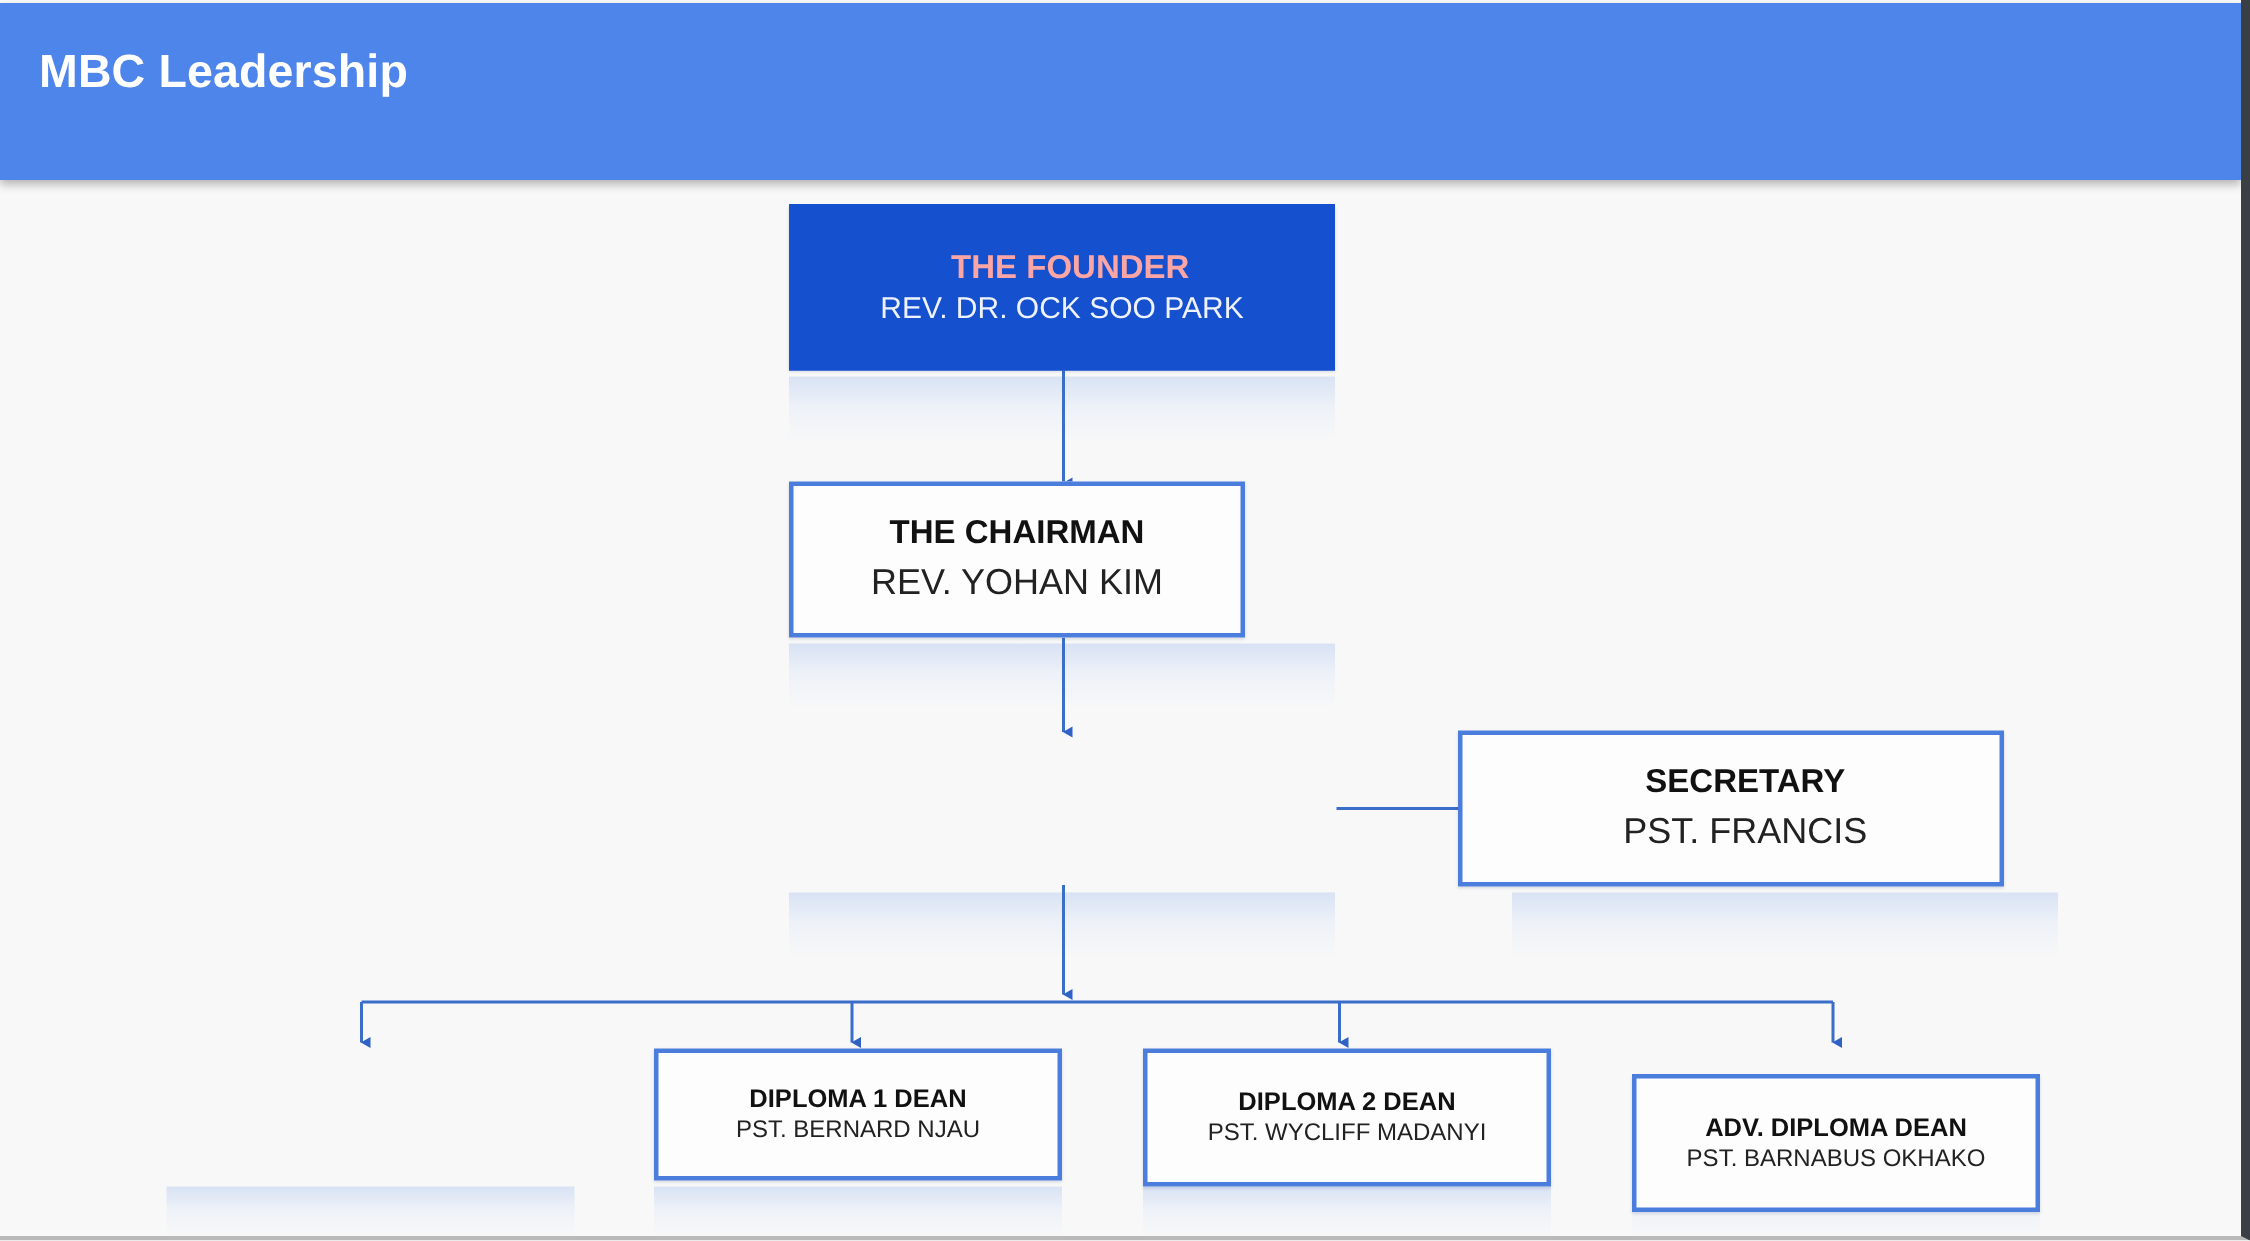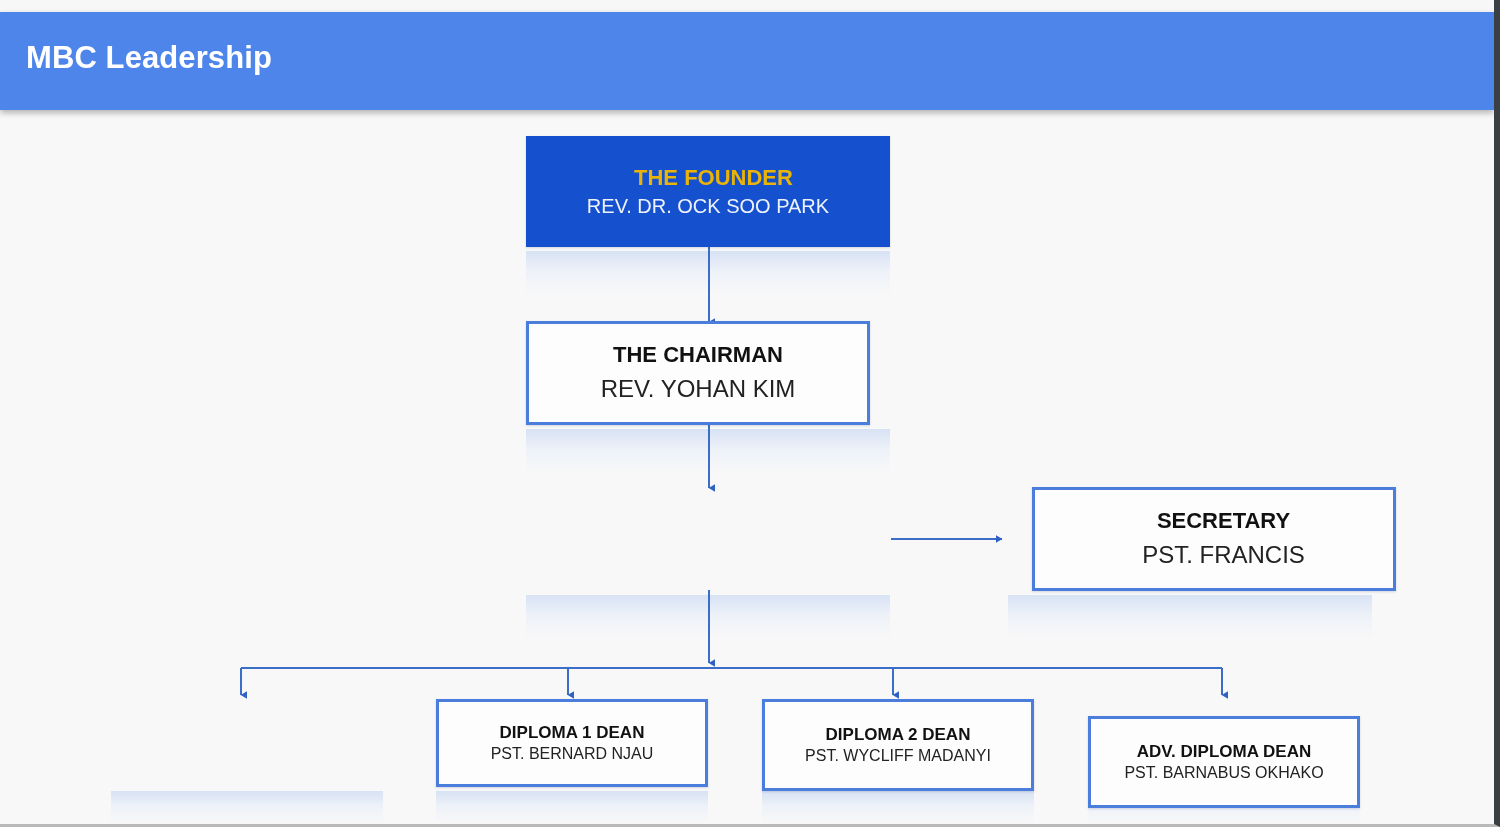--- a/index.html
+++ b/index.html
@@ -16,23 +16,23 @@
     overflow: hidden;
     box-sizing: border-box;
     border-right: 6px solid #3a3f45;
     border-bottom: 3px solid #b9b9b9;
     font-family: "Liberation Sans", sans-serif;
   }
 
   
   #header-bar {
     position: absolute;
-    left: 0; top: 12px;
+    left: 0; top: 2px;
     width: 1494px;
-    height: 98px;
+    height: 118px;
     background: #4d85ea;
     box-shadow: 0 3px 6px rgba(0,0,0,0.28);
     z-index: 30;
   }
   #header-title {
     position: absolute;
     left: 26px;
     top: 28px;
     font-size: 31px;
     font-weight: bold;
@@ -85,21 +85,21 @@
     text-align: center;
     line-height: 1.18;
     white-space: nowrap;
   }
 
   
   .node.root {
     background: #1550ce;
     border-color: #1550ce;
   }
-  .node.root .title { color: #eab308; margin-left: 11px; }
+  .node.root .title { color: #fca5a5; margin-left: 11px; }
   .node.root .person { color: #eef2fb; }
 
   
   .ghost {
     position: absolute;
     z-index: 0;
     background: linear-gradient(to bottom,
                 rgba(205,219,243,0.75) 0%,
                 rgba(224,233,248,0.45) 45%,
                 rgba(248,248,248,0.0) 100%);
@@ -158,27 +158,27 @@
     <div class="ghost" style="left:111px; top:696px; width:272px; height:33px;"></div>
     <div class="ghost" style="left:436px; top:696px; width:272px; height:33px;"></div>
     <div class="ghost" style="left:762px; top:696px; width:272px; height:33px;"></div>
     <div class="ghost" style="left:1088px; top:696px; width:272px; height:33px;"></div>
 
     <div class="node root tier-1" style="left:526px; top:41px; width:364px; height:111px;">
       <div class="title">THE FOUNDER</div>
       <div class="person">REV. DR. OCK SOO PARK</div>
     </div>
 
-    <div class="node tier-2" style="left:526px; top:226px; width:344px; height:104px;">
+    <div class="node tier-2" style="left:526px; top:226px; width:304px; height:104px;">
       <div class="title">THE CHAIRMAN</div>
       <div class="person">REV. YOHAN KIM</div>
     </div>
 
 
-    <div class="node tier-2" style="left:1032px; top:392px; width:364px; height:104px;padding-left:19px;">
+    <div class="node tier-2" style="left:972px; top:392px; width:364px; height:104px;padding-left:19px;">
       <div class="title">SECRETARY</div>
       <div class="person">PST. FRANCIS</div>
     </div>
 
 
     <div class="node tier-3" style="left:436px; top:604px; width:272px; height:88px;">
       <div class="title">DIPLOMA 1 DEAN</div>
       <div class="person">PST. BERNARD NJAU</div>
     </div>
 

